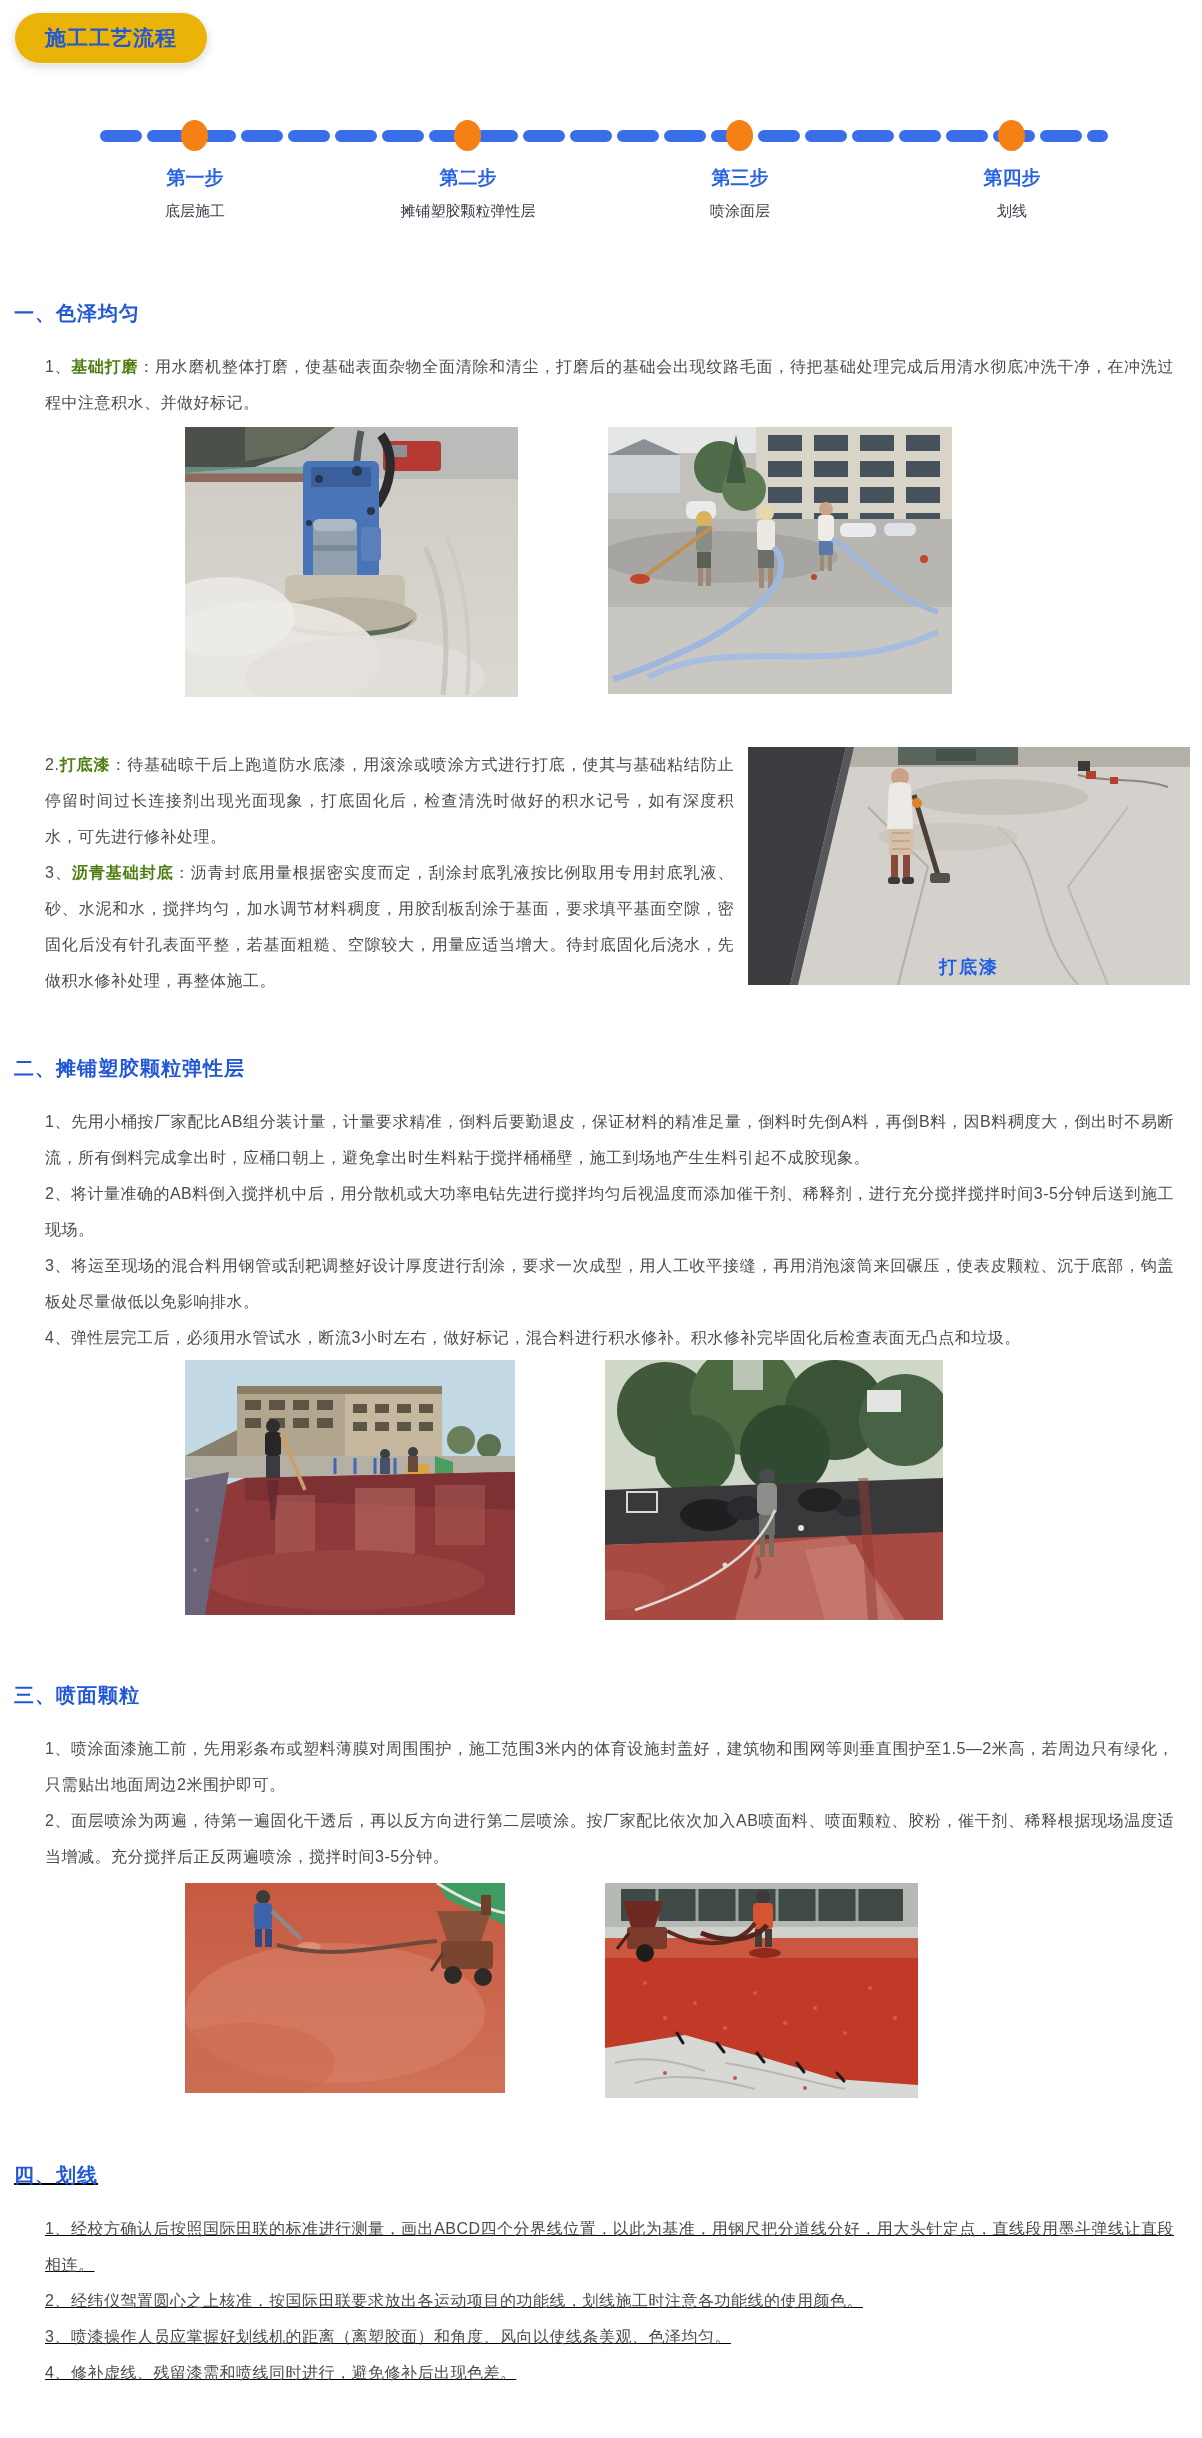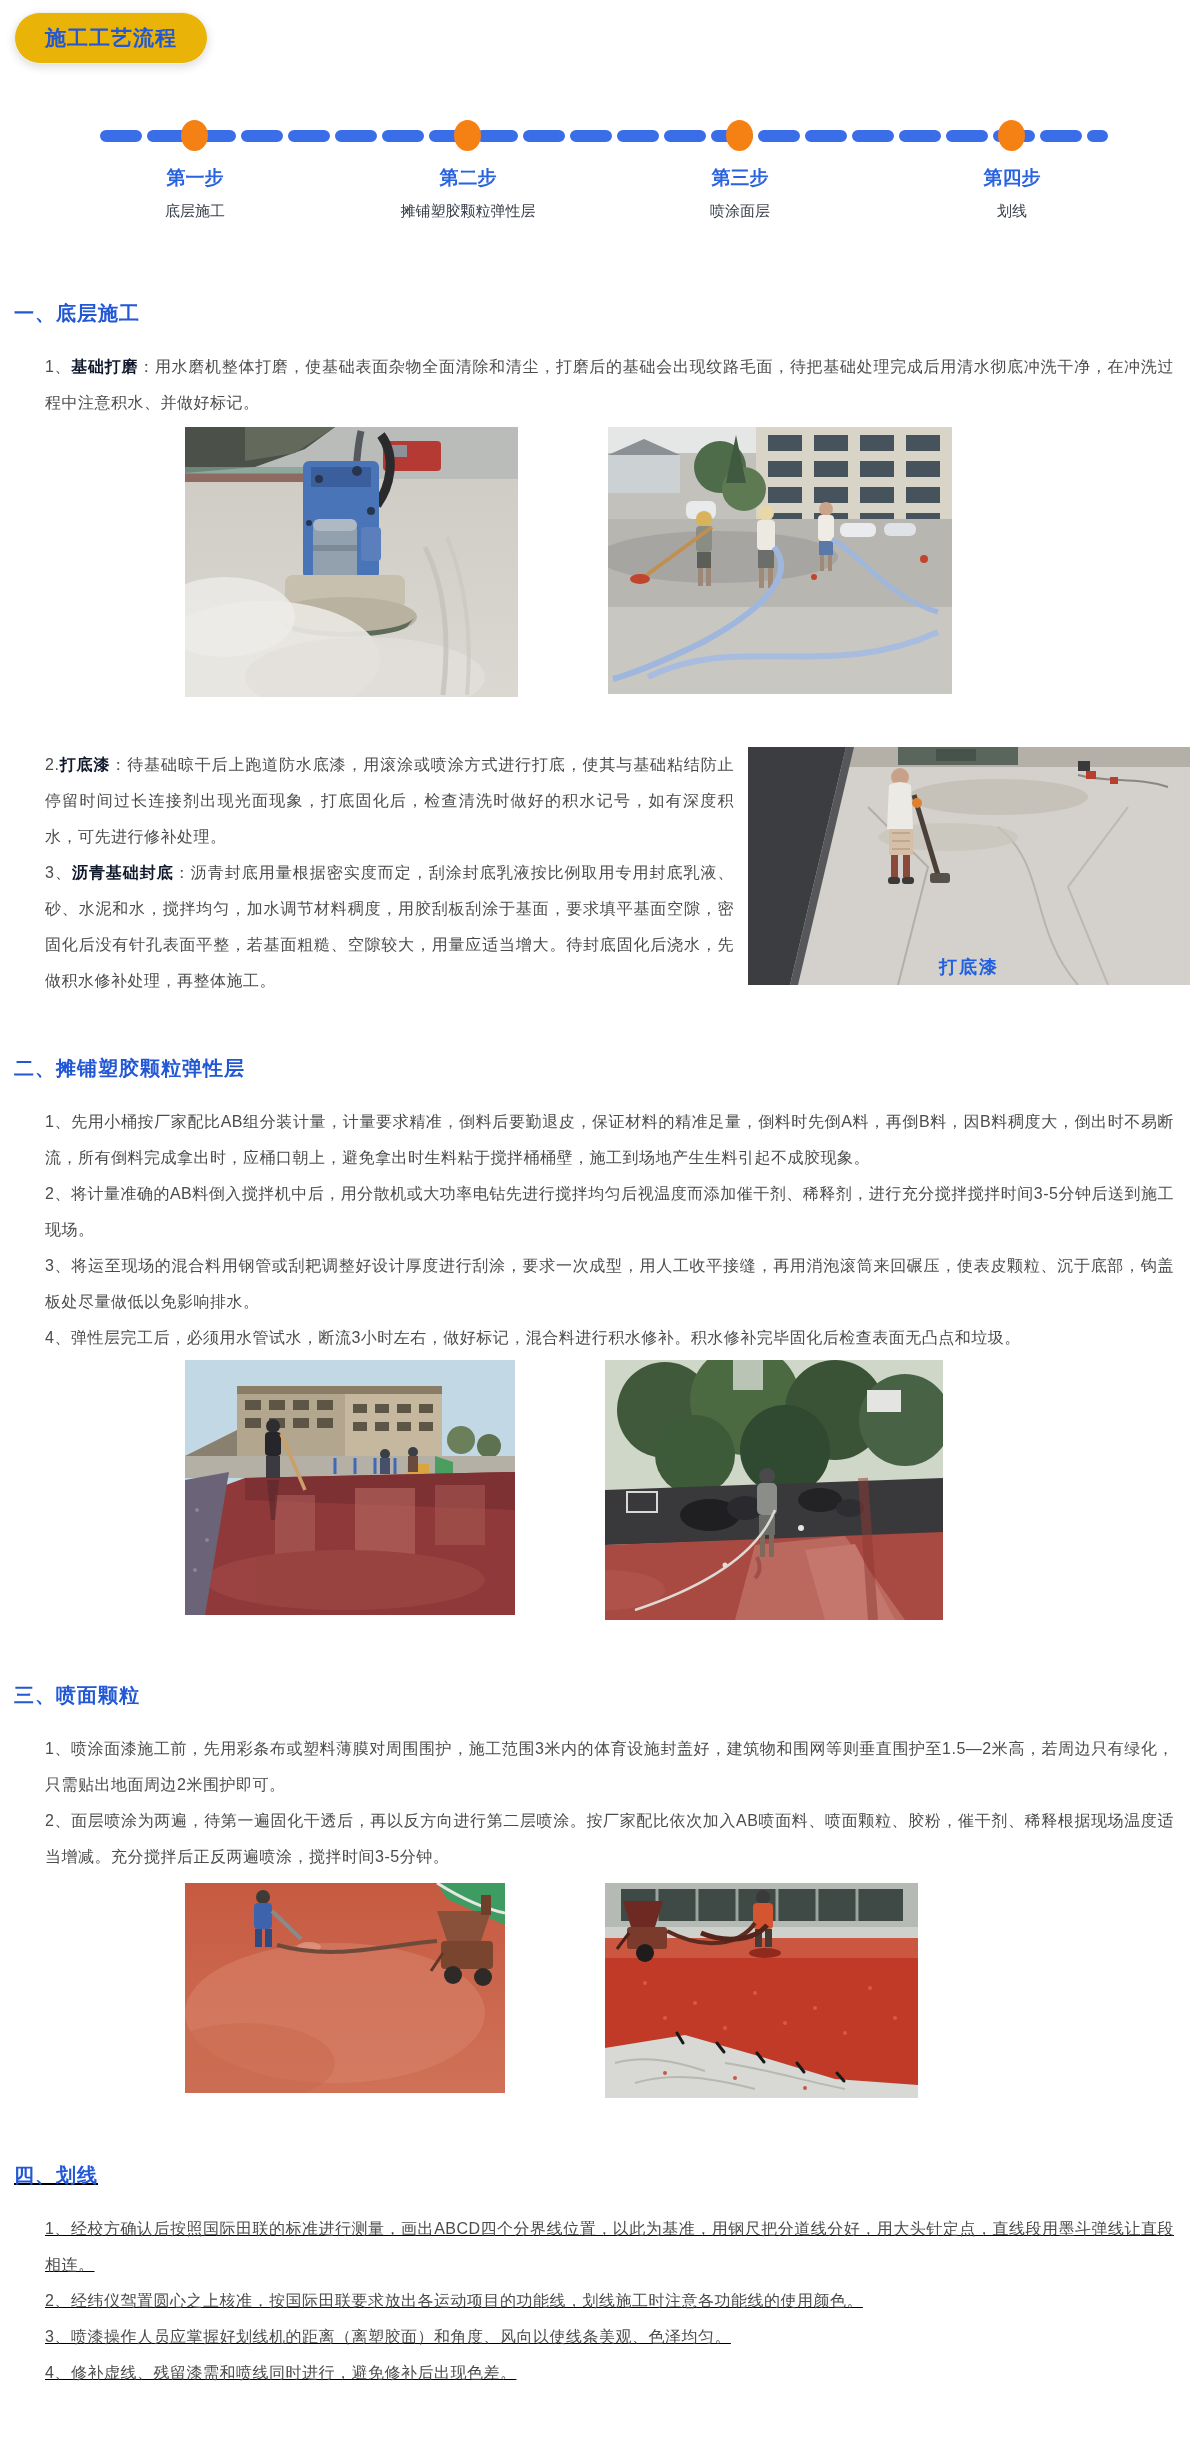--- a/index.html
+++ b/index.html
@@ -14,21 +14,21 @@
   .steps{position:relative;height:135px;margin-top:46px;}
   .steps svg.line{position:absolute;left:98px;top:14px;}
   .dot{position:absolute;top:10px;width:27px;height:31px;border-radius:50%;background:#f58114;}
   .step-label{position:absolute;top:55px;transform:translateX(-50%);color:#2a63e0;font-size:19px;font-weight:bold;white-space:nowrap;}
   .step-sub{position:absolute;top:92px;transform:translateX(-50%);color:#39404b;font-size:15px;white-space:nowrap;}
 
   
   h2.sec-h{color:#2257d6;font-size:20px;font-weight:bold;margin:0 0 22px 14px;letter-spacing:1px;}
   .sec1{margin-top:55px;} .sec2{margin-top:56px;} .sec3{margin-top:62px;} .sec4{margin-top:64px;text-decoration:underline;}
   .paras p{margin:0 28px 0 45px;color:#4c4c4c;font-size:16px;line-height:36px;letter-spacing:.5px;text-align:justify;}
-  .kw{color:#0f172a;font-weight:bold;}
+  .kw{color:#4d7c0f;font-weight:bold;}
 
   .photo-row{display:flex;margin-left:185px;align-items:flex-start;}
   .photo-row svg{display:block;}
   .pr1{margin-top:6px;gap:90px;}
   .pr2{margin-top:4px;gap:90px;}
   .pr3{margin-top:8px;gap:100px;}
 
   .media-split{display:flex;margin:50px 12px 0 45px;}
   .media-split .text-col{flex:1;padding-right:14px;}
   .media-split .text-col p{margin:0;color:#4c4c4c;font-size:16px;line-height:36px;letter-spacing:.5px;text-align:justify;}
@@ -64,21 +64,21 @@
   <div class="step-label" style="left:1012px">第四步</div>
 
   <div class="step-sub" style="left:195px">底层施工</div>
   <div class="step-sub" style="left:468px">摊铺塑胶颗粒弹性层</div>
   <div class="step-sub" style="left:740px">喷涂面层</div>
   <div class="step-sub" style="left:1012px">划线</div>
 </div>
 
 
 <div class="sec1">
-  <h2 class="sec-h">一、底层施工</h2>
+  <h2 class="sec-h">一、色泽均匀</h2>
   <div class="paras">
     <p><span>1、</span><span class="kw">基础打磨</span><span>：</span><span>用水磨机整体打磨，使基础表面杂物全面清除和清尘，打磨后的基础会出现纹路毛面，待把基础处理完成后用清水彻底冲洗干净，在冲洗过程中注意积水、并做好标记。</span></p>
   </div>
 
   <div class="photo-row pr1">
 
     <svg width="333" height="270" viewBox="0 0 333 270">
       <defs>
         <linearGradient id="g1" x1="0" y1="0" x2="0" y2="1">
           <stop offset="0" stop-color="#cdcac4"></stop>

